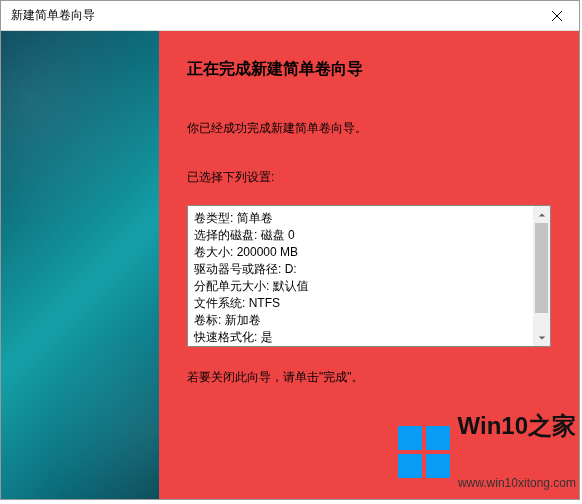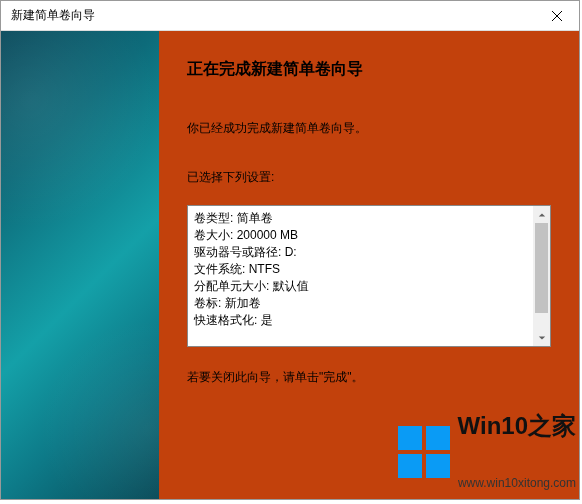--- a/index.html
+++ b/index.html
@@ -11,21 +11,21 @@
     font-family: "Microsoft YaHei", "SimSun", sans-serif;
     font-size: 12px;
     background: #fff;
     overflow: hidden;
     position: relative;
   }
   .window {
     width: 580px;
     height: 500px;
     border: 1px solid #999;
-    background: #c2410c;
+    background: #ef4444;
     display: flex;
     flex-direction: column;
     position: relative;
   }
   .titlebar {
     height: 30px;
     background: #fff;
     border-bottom: 1px solid #ddd;
     display: flex;
     align-items: center;
@@ -219,24 +219,25 @@
 
   <div class="content">
     <div class="sidebar"></div>
     <div class="main">
       <div class="heading">正在完成新建简单卷向导</div>
       <div class="subtext">你已经成功完成新建简单卷向导。</div>
       <div class="settings-label">已选择下列设置:</div>
       <div class="settings-box">
         <div class="settings-content" id="settings-lines">
             <div>卷类型: 简单卷</div>
+            <div>选择的磁盘: 磁盘 0</div>
             <div>卷大小: 200000 MB</div>
             <div>驱动器号或路径: D:</div>
+            <div>分配单元大小: 默认值</div>
             <div>文件系统: NTFS</div>
-            <div>分配单元大小: 默认值</div>
             <div>卷标: 新加卷</div>
             <div>快速格式化: 是</div>
           </div>
         <div class="scrollbar">
           <div class="scroll-arrow">
             <svg viewBox="0 0 10 10">
                 <path d="M1 7 L5 3 L9 7 Z"></path>
               </svg>
           </div>
           <div class="scroll-track">

